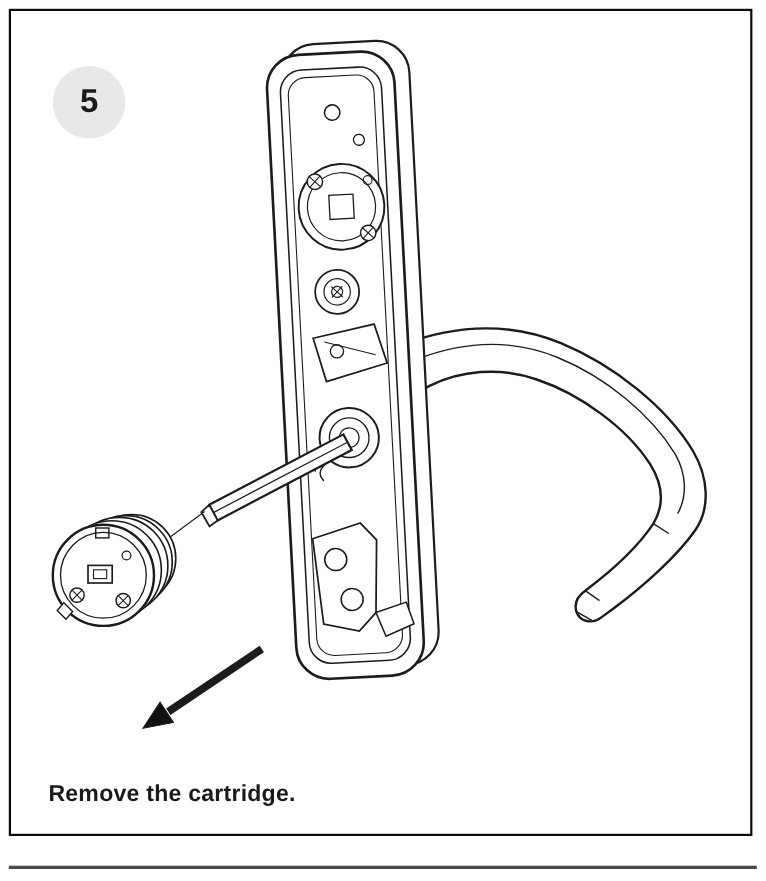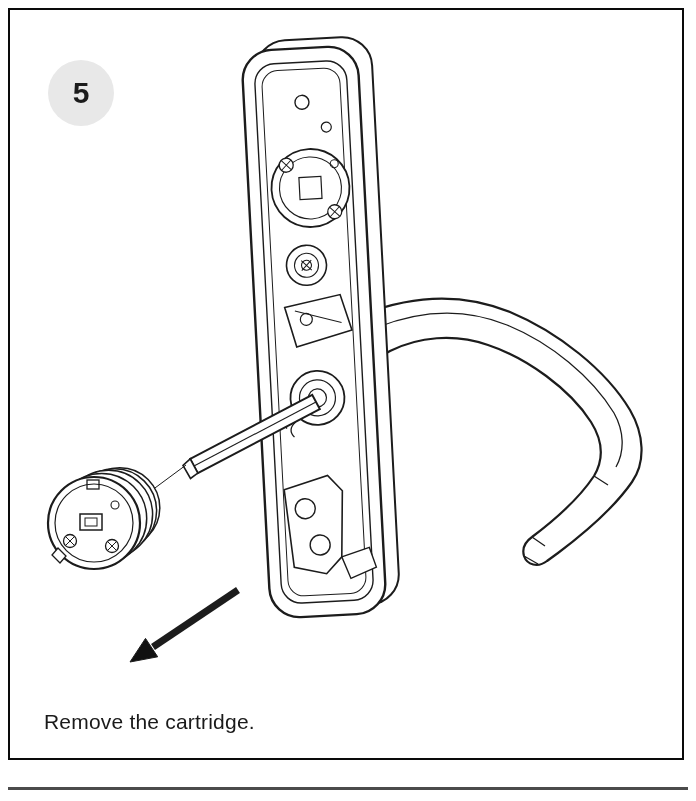--- a/index.html
+++ b/index.html
@@ -18,20 +18,21 @@
     border-radius:50%; background:#e8e8e8;
     display:flex; align-items:center; justify-content:center;
     font-size:30px; font-weight:bold; color:#1b1b1b;
   }
   .illustration {
     position:absolute; left:14px; top:8px; width:640px; height:650px;
   }
   .caption {
     position:absolute; left:34px; top:700px; font-size:21px; color:#1a1a1a;
     letter-spacing:0.2px;
+    font-weight:bold;
   }
   .bottom-rule {
     position:absolute; left:8px; top:787px; width:680px; height:3px;
     background:#4b4b4b;
   }
   svg * { stroke:#1c1c1c; }
 </style>
 </head>
 <body>
 

